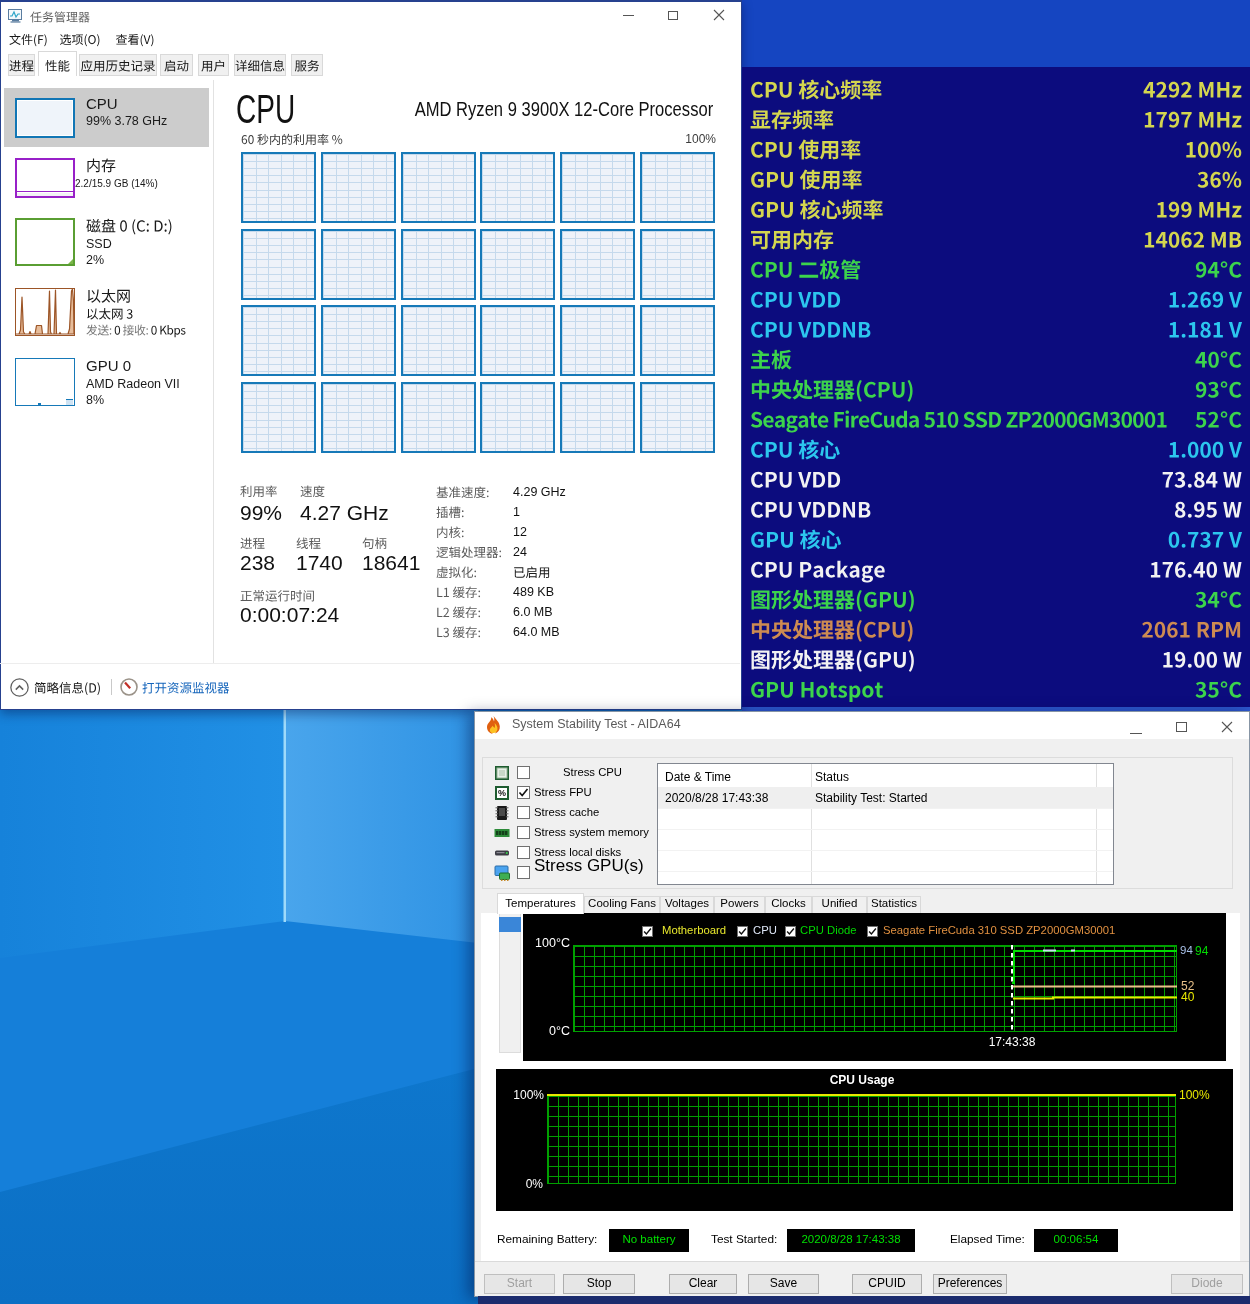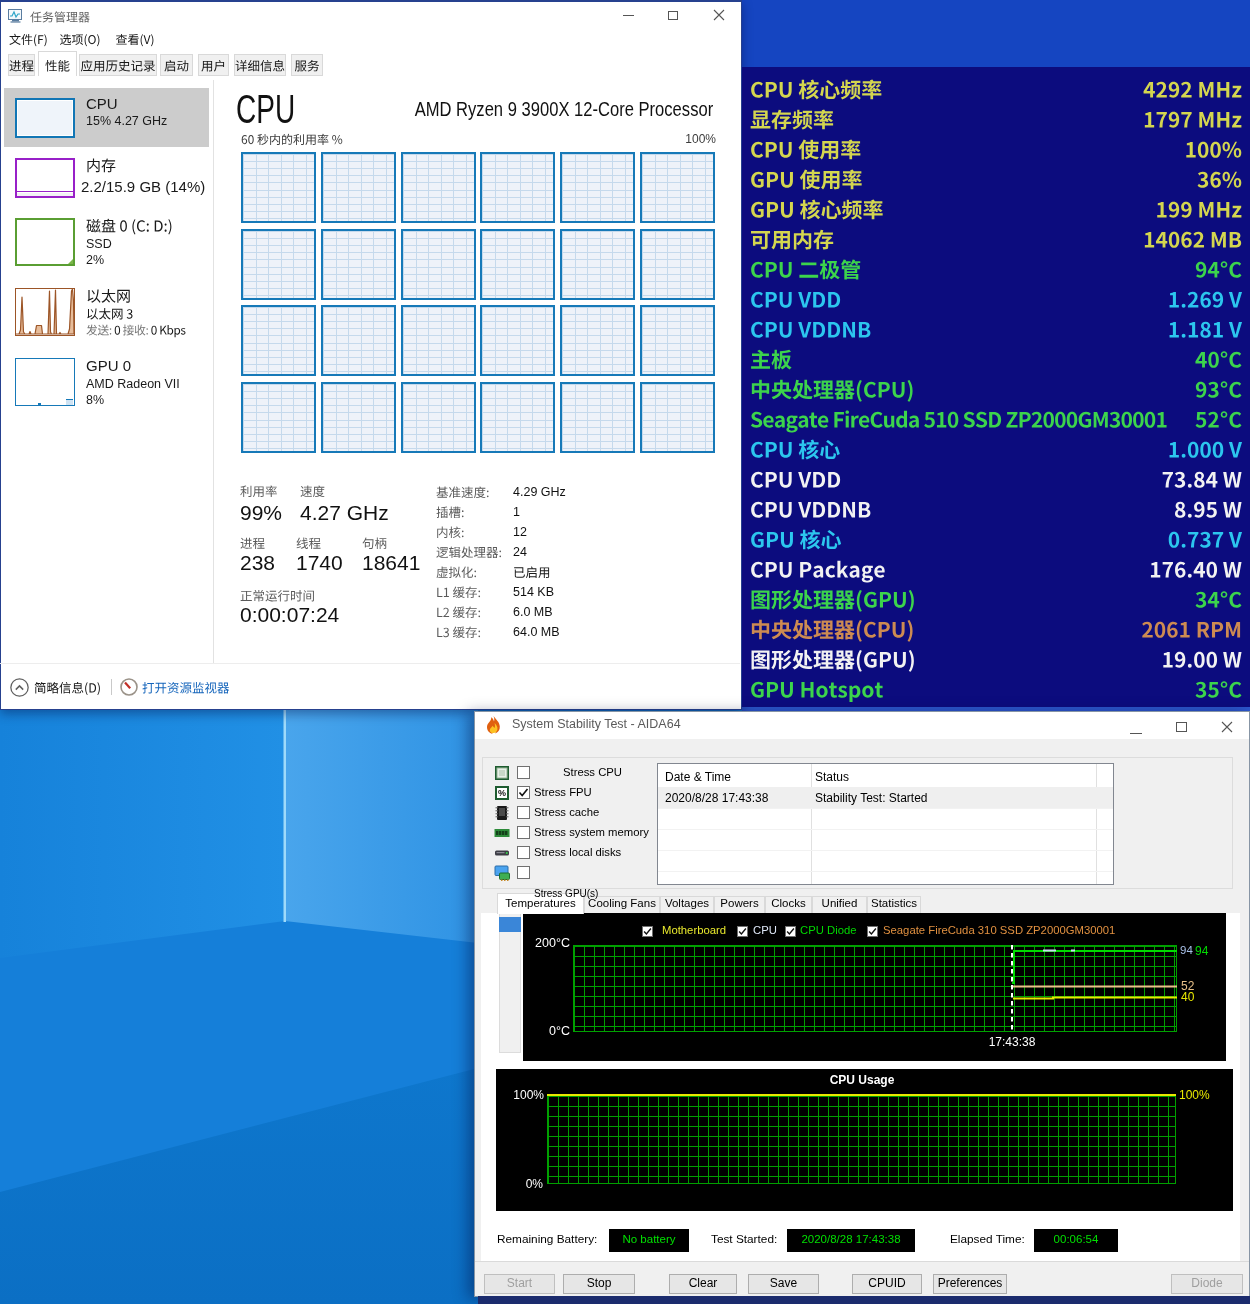--- a/index.html
+++ b/index.html
@@ -41,25 +41,25 @@
 <div style="position:absolute;left:160px;top:54px;width:33px;height:22px;background:#f0f0f0;border:1px solid #d9d9d9;box-sizing:border-box;"></div>
 <div style="position:absolute;left:198px;top:54px;width:31px;height:22px;background:#f0f0f0;border:1px solid #d9d9d9;box-sizing:border-box;"></div>
 <div style="position:absolute;left:234px;top:54px;width:52px;height:22px;background:#f0f0f0;border:1px solid #d9d9d9;box-sizing:border-box;"></div>
 <div style="position:absolute;left:291px;top:54px;width:32px;height:22px;background:#f0f0f0;border:1px solid #d9d9d9;box-sizing:border-box;"></div>
 <div style="position:absolute;left:323px;top:75px;width:418px;height:1px;background:#fff;"></div>
 <div style="position:absolute;left:4px;top:88px;width:205px;height:59px;background:#cccccc;"></div>
 <div style="position:absolute;left:213px;top:80px;width:1px;height:583px;background:#e2e2e2;"></div>
 <div style="position:absolute;left:0px;top:663px;width:740px;height:1px;background:#ededed;"></div>
 <div style="position:absolute;left:15px;top:98px;width:60px;height:40px;border:2px solid #1176b5;box-sizing:border-box;background:#eff4fa;box-shadow:inset 0 0 0 1px #fff;"></div>
 <div style="position:absolute;z-index:5;top:96.4px;left:86px;font-size:15px;color:#1a1a1a;white-space:nowrap;line-height:1;font-family:'Liberation Sans',sans-serif;">CPU</div>
-<div style="position:absolute;z-index:5;top:115.2px;left:86px;font-size:12.5px;color:#1a1a1a;white-space:nowrap;line-height:1;font-family:'Liberation Sans',sans-serif;">15% 4.27 GHz</div>
+<div style="position:absolute;z-index:5;top:115.2px;left:86px;font-size:12.5px;color:#1a1a1a;white-space:nowrap;line-height:1;font-family:'Liberation Sans',sans-serif;">99% 3.78 GHz</div>
 <div style="position:absolute;left:15px;top:158px;width:60px;height:40px;border:2px solid #9820c8;box-sizing:border-box;background:#fff;"></div>
 <div style="position:absolute;left:17px;top:191px;width:56px;height:1.2px;background:#9820c8;"></div>
 <div style="position:absolute;left:17px;top:192.5px;width:56px;height:3.5px;background:#f3f1f5;"></div>
-<div style="position:absolute;z-index:5;top:179.1px;left:81px;font-size:15px;color:#1a1a1a;white-space:nowrap;line-height:1;font-family:'Liberation Sans',sans-serif;">2.2/15.9 GB (14%)</div>
+<div style="position:absolute;z-index:5;top:179.1px;left:75px;font-size:10px;color:#1a1a1a;white-space:nowrap;line-height:1;font-family:'Liberation Sans',sans-serif;">2.2/15.9 GB (14%)</div>
 <div style="position:absolute;left:15px;top:218px;width:60px;height:48px;border:2px solid #5a9e32;box-sizing:border-box;background:#fff;"></div>
 <svg style="position:absolute;left:68px;top:259px" width="5" height="5" viewBox="0 0 5 5">
     <polygon points="5,0 5,5 0,5" fill="#7ab648"></polygon>
   </svg>
 <div style="position:absolute;z-index:5;top:238.2px;left:86px;font-size:12.5px;color:#1a1a1a;white-space:nowrap;line-height:1;font-family:'Liberation Sans',sans-serif;">SSD</div>
 <div style="position:absolute;z-index:5;top:254.2px;left:86px;font-size:12.5px;color:#1a1a1a;white-space:nowrap;line-height:1;font-family:'Liberation Sans',sans-serif;">2%</div>
 <svg style="position:absolute;left:15px;top:288px" width="60" height="48" viewBox="0 0 60 48">
 <rect x="0.5" y="0.5" width="59" height="47" fill="#fff" stroke="#9c5527" stroke-width="1"></rect>
 <path d="M1,46 L4,46 L5.5,42 L7,9 L8.5,44 L10,46 L14,46 L15,43.5 L16,46 L20,46 L21.5,37.5 L26.5,37.5 L27.5,46 L33,46 L34.5,3 L35.5,44 L36.5,46 L39,46 L40.5,2 L41.5,46 L44,46 L45,44.5 L46,46 L53,46 L54.5,41 L56.5,3 L57.5,1 L58.5,13 L59,46 Z" fill="#e7bd9b" stroke="#9c5527" stroke-width="1.2" stroke-linejoin="round"></path>
   </svg>
@@ -99,21 +99,21 @@
 <div style="position:absolute;z-index:5;top:501.5px;left:240px;font-size:21px;color:#111;white-space:nowrap;line-height:1;font-family:'Liberation Sans',sans-serif;">99%</div>
 <div style="position:absolute;z-index:5;top:501.5px;left:300px;font-size:21px;color:#111;white-space:nowrap;line-height:1;font-family:'Liberation Sans',sans-serif;">4.27 GHz</div>
 <div style="position:absolute;z-index:5;top:552px;left:240px;font-size:21px;color:#111;white-space:nowrap;line-height:1;font-family:'Liberation Sans',sans-serif;">238</div>
 <div style="position:absolute;z-index:5;top:552px;left:296px;font-size:21px;color:#111;white-space:nowrap;line-height:1;font-family:'Liberation Sans',sans-serif;">1740</div>
 <div style="position:absolute;z-index:5;top:552px;left:362px;font-size:21px;color:#111;white-space:nowrap;line-height:1;font-family:'Liberation Sans',sans-serif;">18641</div>
 <div style="position:absolute;z-index:5;top:603.5px;left:240px;font-size:21px;color:#111;white-space:nowrap;line-height:1;font-family:'Liberation Sans',sans-serif;">0:00:07:24</div>
 <div style="position:absolute;z-index:5;top:485.7px;left:513px;font-size:12.5px;color:#111;white-space:nowrap;line-height:1;font-family:'Liberation Sans',sans-serif;">4.29 GHz</div>
 <div style="position:absolute;z-index:5;top:505.7px;left:513px;font-size:12.5px;color:#111;white-space:nowrap;line-height:1;font-family:'Liberation Sans',sans-serif;">1</div>
 <div style="position:absolute;z-index:5;top:525.7px;left:513px;font-size:12.5px;color:#111;white-space:nowrap;line-height:1;font-family:'Liberation Sans',sans-serif;">12</div>
 <div style="position:absolute;z-index:5;top:545.7px;left:513px;font-size:12.5px;color:#111;white-space:nowrap;line-height:1;font-family:'Liberation Sans',sans-serif;">24</div>
-<div style="position:absolute;z-index:5;top:585.7px;left:513px;font-size:12.5px;color:#111;white-space:nowrap;line-height:1;font-family:'Liberation Sans',sans-serif;">514 KB</div>
+<div style="position:absolute;z-index:5;top:585.7px;left:513px;font-size:12.5px;color:#111;white-space:nowrap;line-height:1;font-family:'Liberation Sans',sans-serif;">489 KB</div>
 <div style="position:absolute;z-index:5;top:605.7px;left:513px;font-size:12.5px;color:#111;white-space:nowrap;line-height:1;font-family:'Liberation Sans',sans-serif;">6.0 MB</div>
 <div style="position:absolute;z-index:5;top:625.7px;left:513px;font-size:12.5px;color:#111;white-space:nowrap;line-height:1;font-family:'Liberation Sans',sans-serif;">64.0 MB</div>
 <svg style="position:absolute;left:10px;top:678px" width="19" height="19" viewBox="0 0 18 18">
 <circle cx="9" cy="9" r="8.2" fill="none" stroke="#5f5f5f" stroke-width="1.2"></circle>
 <polyline points="5.5,11 9,7.5 12.5,11" fill="none" stroke="#5f5f5f" stroke-width="1.4"></polyline>
   </svg>
 <div style="position:absolute;left:111px;top:678.5px;width:1px;height:16px;background:#c9c9c9;"></div>
 <svg style="position:absolute;left:120px;top:678px" width="18" height="18" viewBox="0 0 18 18">
 <circle cx="9" cy="9" r="8" fill="#fff" stroke="#9a9288" stroke-width="1.6"></circle>
 <path d="M10.2,10.2 L5,4.4" stroke="#c03028" stroke-width="2.2"></path>
@@ -139,21 +139,21 @@
     <polyline points="2.5,6.5 5.2,9.5 10.5,3" fill="none" stroke="#111" stroke-width="1.6"></polyline>
   </svg>
 <div style="position:absolute;z-index:5;top:786.8px;left:534px;font-size:11.3px;color:#000;white-space:nowrap;line-height:1;font-family:'Liberation Sans',sans-serif;">Stress FPU</div>
 <div style="position:absolute;left:517px;top:806px;width:13px;height:13px;background:#fff;border:1px solid #707070;box-sizing:border-box;"></div>
 <div style="position:absolute;z-index:5;top:806.8px;left:534px;font-size:11.3px;color:#000;white-space:nowrap;line-height:1;font-family:'Liberation Sans',sans-serif;">Stress cache</div>
 <div style="position:absolute;left:517px;top:826px;width:13px;height:13px;background:#fff;border:1px solid #707070;box-sizing:border-box;"></div>
 <div style="position:absolute;z-index:5;top:826.8px;left:534px;font-size:11.3px;color:#000;white-space:nowrap;line-height:1;font-family:'Liberation Sans',sans-serif;">Stress system memory</div>
 <div style="position:absolute;left:517px;top:846px;width:13px;height:13px;background:#fff;border:1px solid #707070;box-sizing:border-box;"></div>
 <div style="position:absolute;z-index:5;top:846.8px;left:534px;font-size:11.3px;color:#000;white-space:nowrap;line-height:1;font-family:'Liberation Sans',sans-serif;">Stress local disks</div>
 <div style="position:absolute;left:517px;top:866px;width:13px;height:13px;background:#fff;border:1px solid #707070;box-sizing:border-box;"></div>
-<div style="position:absolute;z-index:5;top:889px;left:534px;font-size:10px;color:#000;white-space:nowrap;line-height:1;font-family:'Liberation Sans',sans-serif;">Stress GPU(s)</div>
+<div style="position:absolute;z-index:5;top:857px;left:534px;font-size:17px;color:#000;white-space:nowrap;line-height:1;font-family:'Liberation Sans',sans-serif;">Stress GPU(s)</div>
 <svg style="position:absolute;left:494px;top:764.5px" width="16" height="16" viewBox="0 0 16 16">
 <rect x="1" y="1" width="14" height="14" fill="#1e5c30"></rect>
     <rect x="3" y="3" width="10" height="10" fill="#e8f0e8" stroke="#9ab89a" stroke-width="1"></rect>
     <rect x="5" y="5" width="6" height="6" fill="#c8d8c8"></rect>
   </svg>
 <svg style="position:absolute;left:494px;top:784.5px" width="16" height="16" viewBox="0 0 16 16">
 <rect x="1" y="1" width="14" height="14" fill="#1e5c30"></rect>
     <rect x="3" y="3" width="10" height="10" fill="#fff"></rect>
     <text x="8" y="11" font-size="9" font-weight="bold" fill="#111" text-anchor="middle" font-family="Liberation Sans">%</text>
   </svg>
@@ -231,21 +231,21 @@
 <div style="position:absolute;left:785px;top:925.5px;width:11px;height:11px;background:#fff;border:1px solid #707070;box-sizing:border-box;"></div>
 <svg style="position:absolute;left:785px;top:925.5px" width="11" height="11" viewBox="0 0 13 13">
     <polyline points="2.5,6.5 5.2,9.5 10.5,3" fill="none" stroke="#111" stroke-width="1.6"></polyline>
   </svg>
 <div style="position:absolute;z-index:5;top:925.3px;left:800px;font-size:11.3px;color:#00d800;white-space:nowrap;line-height:1;font-family:'Liberation Sans',sans-serif;">CPU Diode</div>
 <div style="position:absolute;left:867px;top:925.5px;width:11px;height:11px;background:#fff;border:1px solid #707070;box-sizing:border-box;"></div>
 <svg style="position:absolute;left:867px;top:925.5px" width="11" height="11" viewBox="0 0 13 13">
     <polyline points="2.5,6.5 5.2,9.5 10.5,3" fill="none" stroke="#111" stroke-width="1.6"></polyline>
   </svg>
 <div style="position:absolute;z-index:5;top:925.3px;left:883px;font-size:11.3px;color:#e09040;white-space:nowrap;line-height:1;font-family:'Liberation Sans',sans-serif;">Seagate FireCuda 310 SSD ZP2000GM30001</div>
-<div style="position:absolute;z-index:5;top:936.7px;right:680px;font-size:12.5px;color:#fff;white-space:nowrap;line-height:1;font-family:'Liberation Sans',sans-serif;">200°C</div>
+<div style="position:absolute;z-index:5;top:936.7px;right:680px;font-size:12.5px;color:#fff;white-space:nowrap;line-height:1;font-family:'Liberation Sans',sans-serif;">100°C</div>
 <div style="position:absolute;z-index:5;top:1024.7px;right:680px;font-size:12.5px;color:#fff;white-space:nowrap;line-height:1;font-family:'Liberation Sans',sans-serif;">0°C</div>
 <div style="position:absolute;left:573px;top:945px;width:604px;height:87px;border:1px solid #00a000;box-sizing:border-box;background-image:repeating-linear-gradient(90deg,#00a000 0 1px,transparent 1px 10px),repeating-linear-gradient(180deg,#00a000 0 1px,transparent 1px 10px);"></div>
 <svg style="position:absolute;left:523px;top:913px" width="703" height="148" viewBox="0 0 703 148">
 <line x1="489" y1="32" x2="489" y2="119" stroke="#fff" stroke-width="2" stroke-dasharray="4.5 3.5"></line>
 <path d="M489,70 L491,70 L491,38 L654,38" fill="none" stroke="#00dc00" stroke-width="2"></path>
 <line x1="520" y1="37.5" x2="533" y2="37.5" stroke="#c8d8f0" stroke-width="2"></line>
 <line x1="548" y1="37.5" x2="552" y2="37.5" stroke="#c8d8f0" stroke-width="2"></line>
 <line x1="490" y1="73.5" x2="654" y2="73.5" stroke="#e8c088" stroke-width="2"></line>
 <path d="M490,85.5 L530,85.5 L530,84.5 L654,84.5" fill="none" stroke="#e8e800" stroke-width="2"></path>
 </svg>

